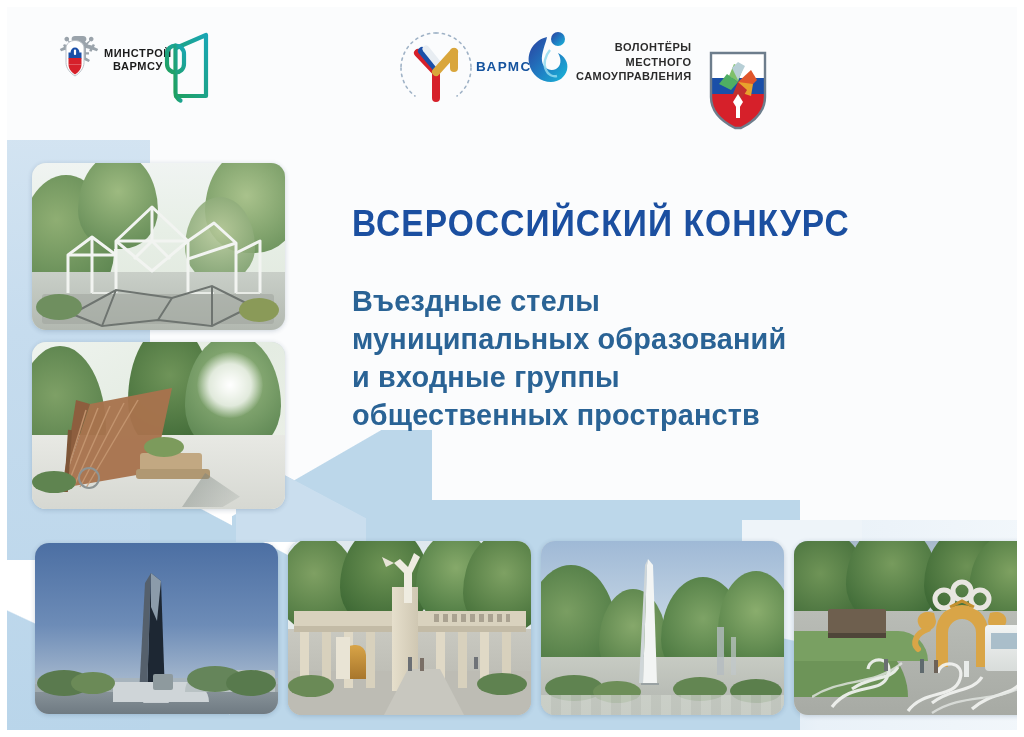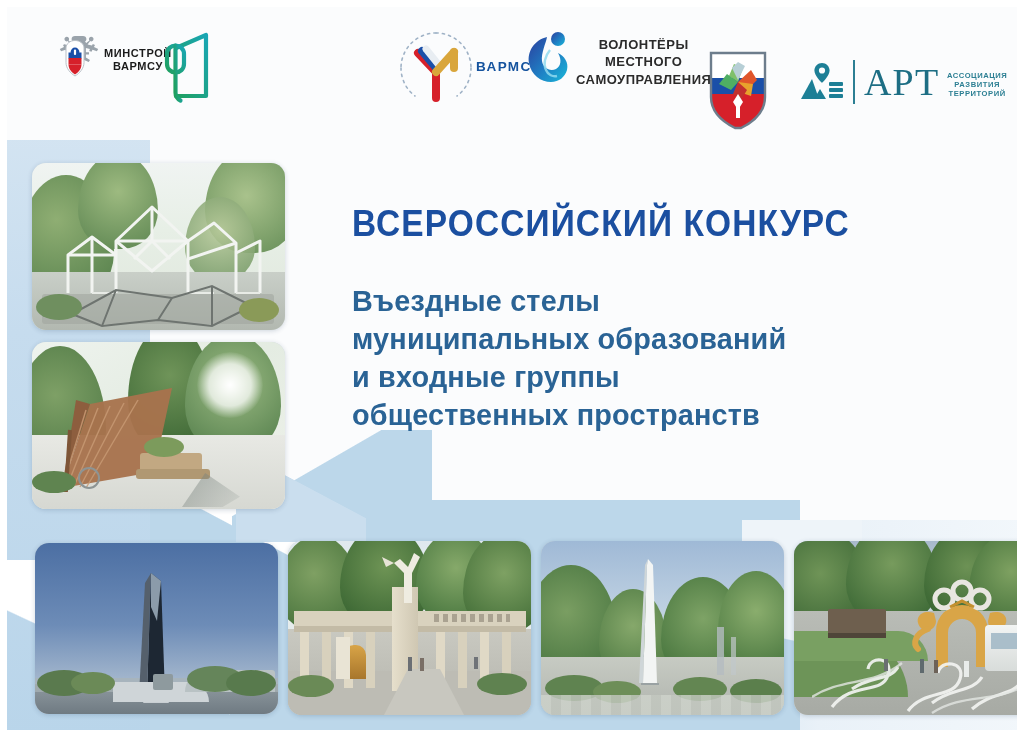--- a/index.html
+++ b/index.html
@@ -100,22 +100,22 @@
   .l-varmsu{position:absolute;left:396px;top:4px;width:108px;text-align:center;}
   .varmsu-mark{width:80px;height:80px;margin:0 auto;}
   .l-varmsu .cap{
     font-size:13.5px;font-weight:bold;color:#15539e;letter-spacing:1.4px;margin-top:-4px;
   }
 
   
   .l-vol{position:absolute;left:520px;top:6px;width:150px;text-align:center;}
   .vol-mark{width:56px;height:60px;margin:0 auto;}
   .l-vol .cap{
-    font-size:13px;font-weight:bold;color:#2b2b2b;letter-spacing:.5px;
-    line-height:1.35;margin-top:4px;text-transform:uppercase;
+    font-size:11px;font-weight:bold;color:#2b2b2b;letter-spacing:.5px;
+    line-height:1.35;margin-top:4px;text-transform:uppercase;text-align:right;
   }
 
   
   .l-coa{position:absolute;left:690px;top:26px;width:96px;text-align:center;}
   .coa-mark{width:62px;height:82px;margin:0 auto;}
 
   
   .l-art{position:absolute;left:800px;top:36px;width:215px;text-align:center;}
   .art-row{display:flex;align-items:center;justify-content:center;gap:9px;}
   .art-mark{width:44px;height:40px;}
@@ -288,39 +288,20 @@
             <path d="M31 32 L26 44 L34 50 L40 40 Z" fill="#c2302f"></path>
             <path d="M31 30 L38 16 L31 12 L25 18 Z" fill="#b7cfd6"></path>
             <path d="M31 44 L36 52 L31 60 L26 52 Z" fill="#ffffff"></path>
             <path d="M29 50h4v18h-4z" fill="#ffffff"></path>
           </g>
           <path d="M4 3h54v44c0 16-14 26-24 31h-6C18 73 4 63 4 47z" fill="none" stroke="#6d7d8c" stroke-width="2.4"></path>
         </svg>
       </div>
     </div>
 
-    <div class="logo l-art">
-      <div class="art-row">
-        <div class="art-mark">
-          <svg viewBox="0 0 44 40" width="44" height="40">
-            <g fill="#1d7f96">
-              <path d="M22 1c-4.2 0-7.6 3.4-7.6 7.6 0 5.4 7.6 12.4 7.6 12.4s7.6-7 7.6-12.4C29.6 4.4 26.2 1 22 1zm0 10.6a3.1 3.1 0 1 1 0-6.2 3.1 3.1 0 0 1 0 6.2z"></path>
-              <path d="M12 17 L1 37h18L12 17z"></path>
-              <path d="M20 27 L14 37h12l-6-10z"></path>
-              <rect x="29" y="20" width="14" height="4" rx="1"></rect>
-              <rect x="29" y="26" width="14" height="4" rx="1"></rect>
-              <rect x="29" y="32" width="14" height="4" rx="1"></rect>
-            </g>
-          </svg>
-        </div>
-        <div class="art-div"></div>
-        <div class="art-word">АРТ</div>
-      </div>
-      <div class="cap">АССОЦИАЦИЯ РАЗВИТИЯ ТЕРРИТОРИЙ</div>
-    </div>
   </div>
 
   <div class="textblock">
     <div class="kicker">ВСЕРОССИЙСКИЙ КОНКУРС</div>
     <div class="sub">
       <div class="line">Въездные стелы</div>
       <div class="line">муниципальных образований</div>
       <div class="line">и входные группы</div>
       <div class="line">общественных пространств</div>
     </div>

